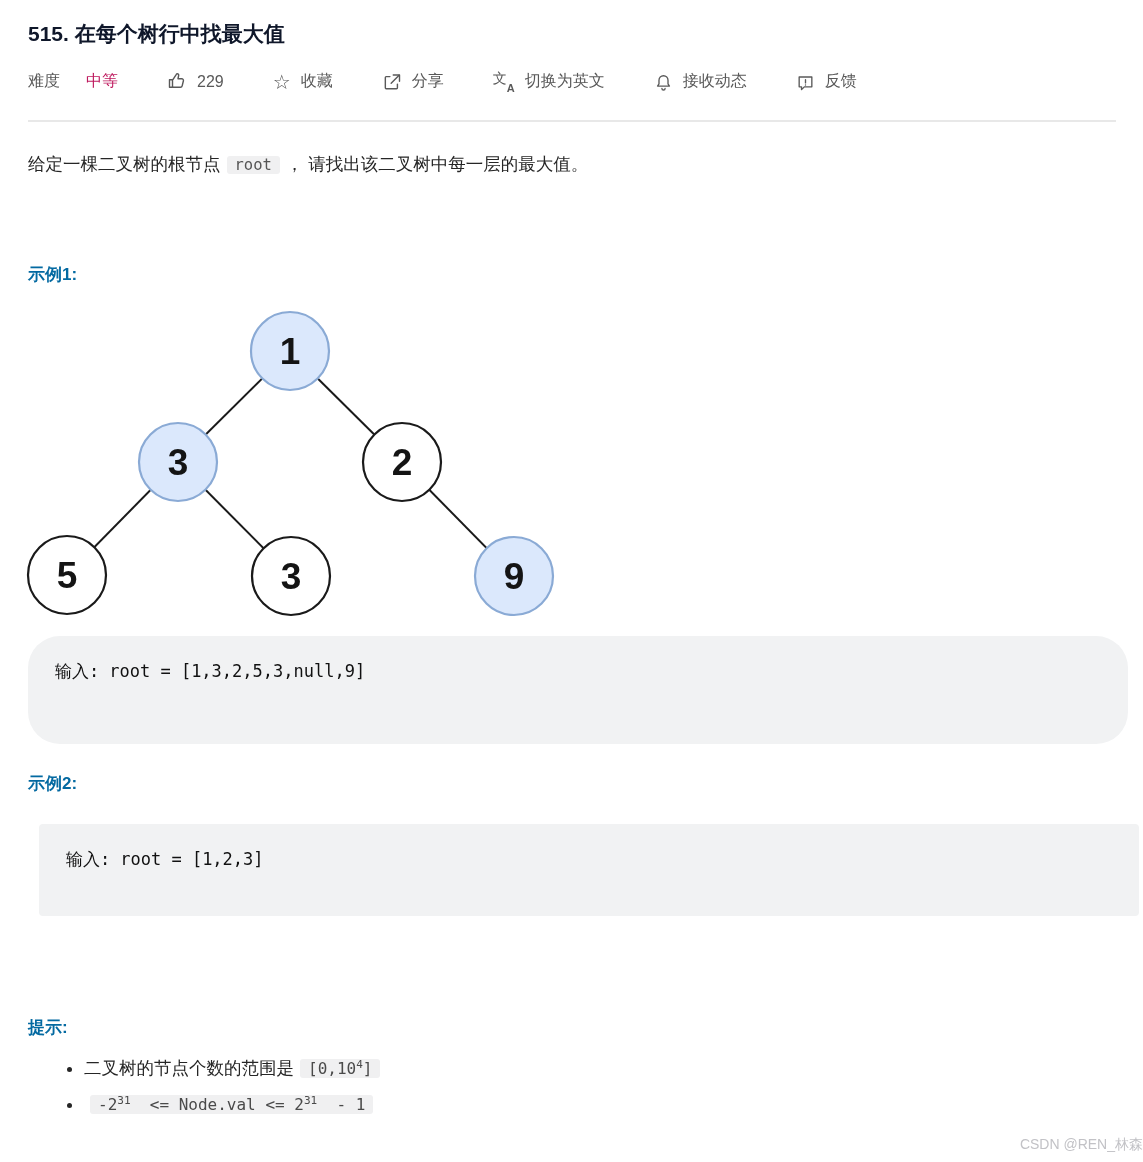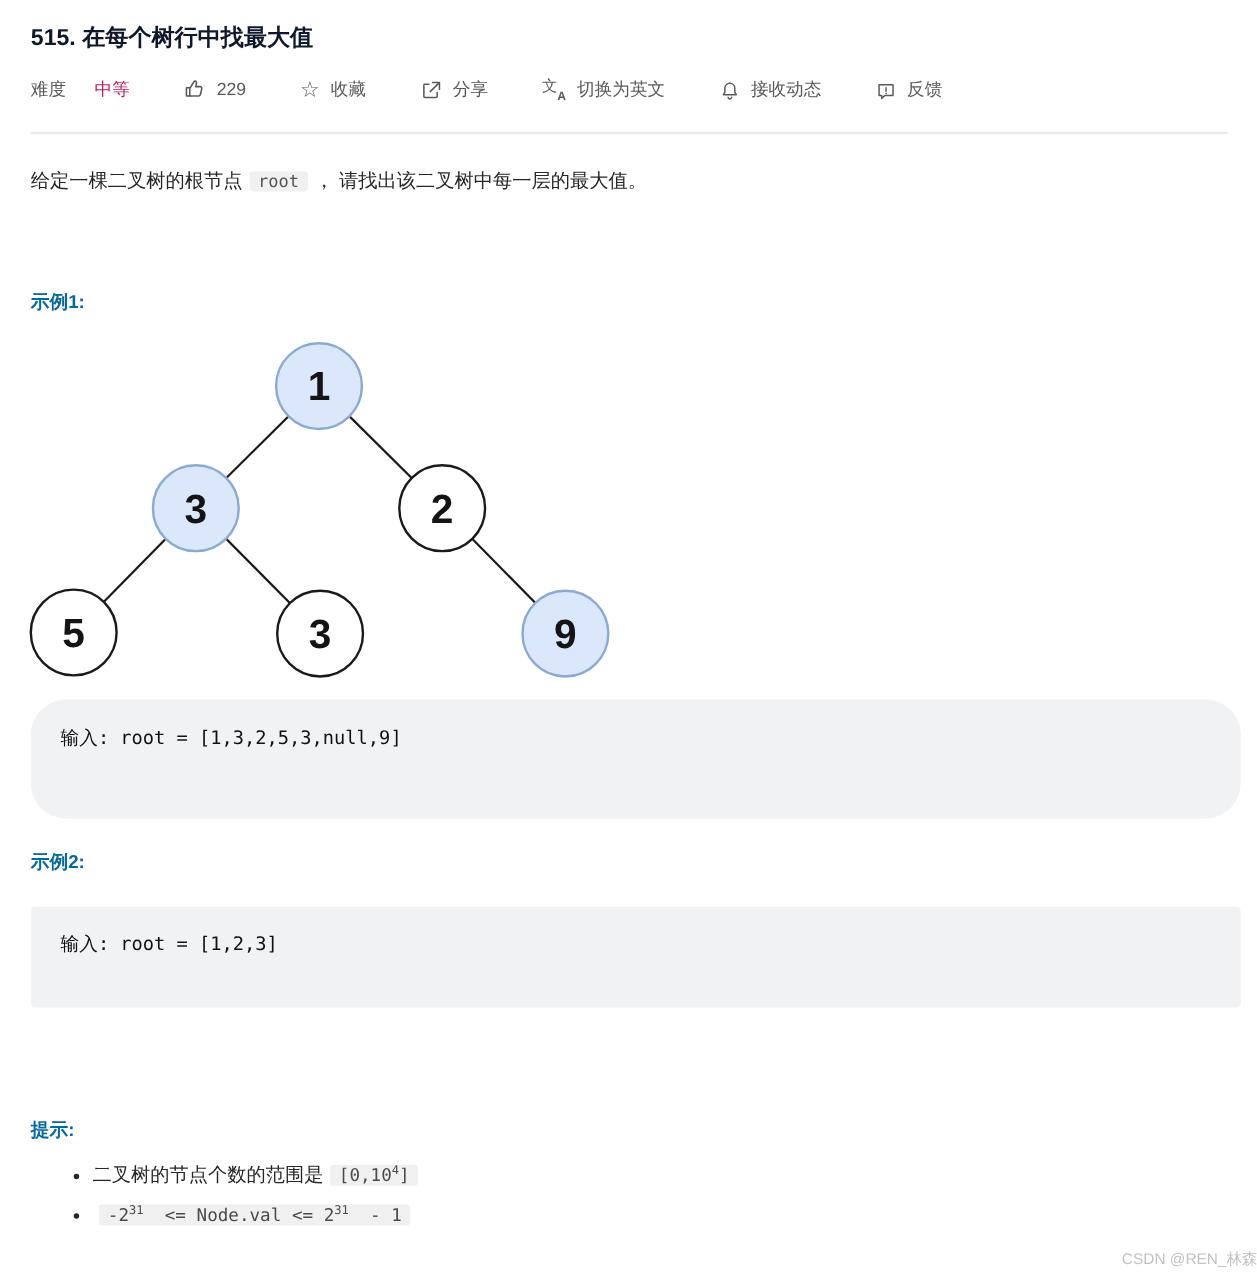--- a/index.html
+++ b/index.html
@@ -73,21 +73,21 @@
 
   
   .code-block {
     position: absolute; left: 28px; width: 1100px;
     background: #f1f2f3; border-radius: 4px;
     padding: 17px 0 0 27px;
     font-family: "DejaVu Sans Mono", "Liberation Mono", monospace;
     font-size: 17px; color: #111; line-height: 37px;
   }
   .cb-1 { top: 636px; height: 108px; border-radius: 32px; }
-  .cb-2 { top: 824px; height: 92px; }
+  .cb-2 { top: 824px; height: 92px; margin-left: 11px; }
   .code-line { white-space: pre-wrap; }
   .code-label { margin-right: 10px; }
 
   
   .hints-list {
     position: absolute; left: 28px; top: 1055px;
     list-style: disc; padding-left: 56px;
     font-size: 17.5px; color: #262626;
   }
   .hints-list li { margin-bottom: 9px; line-height: 26px; }

